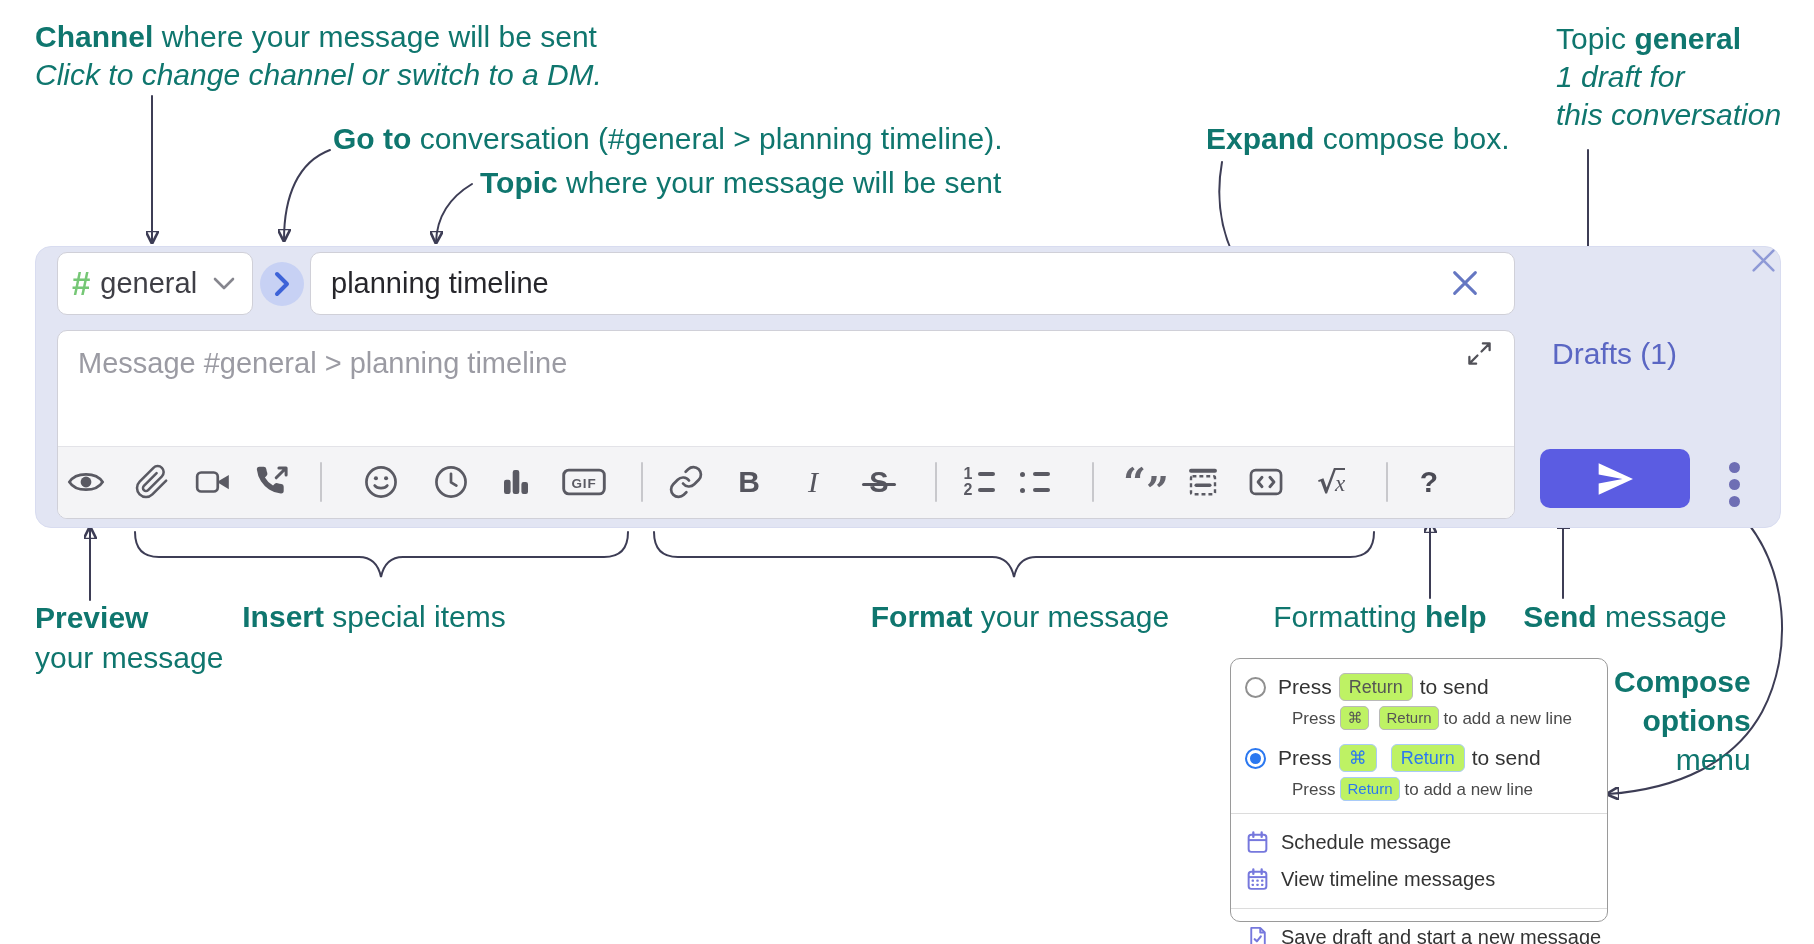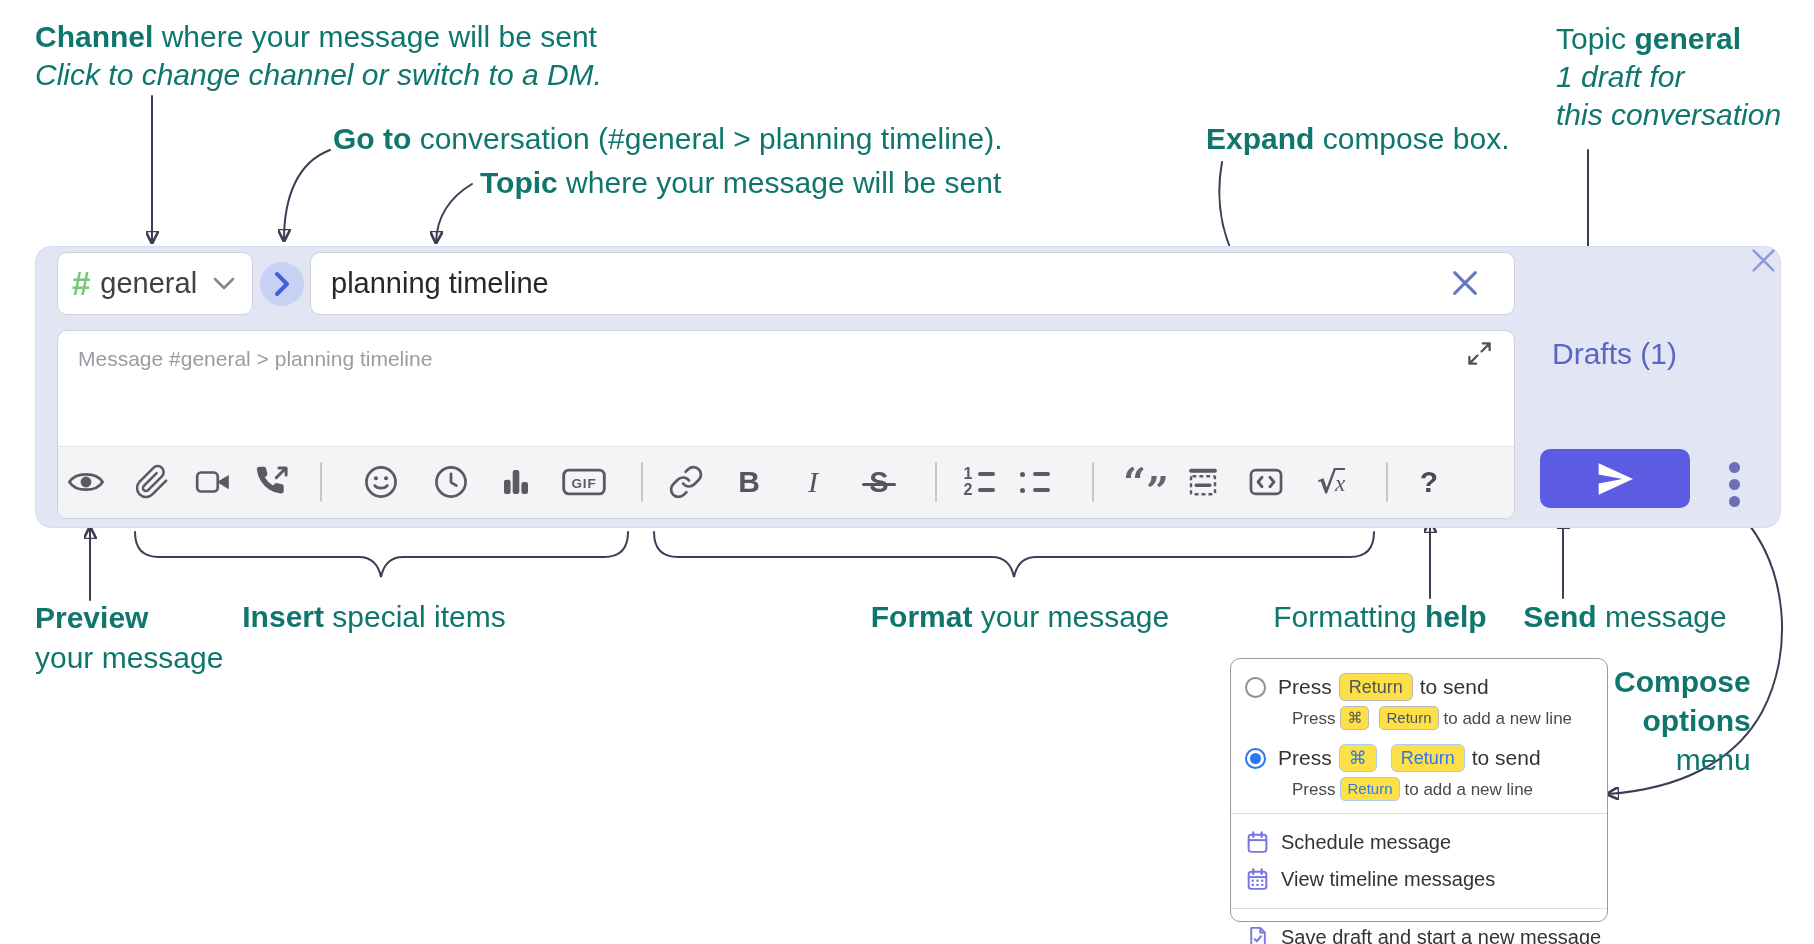--- a/index.html
+++ b/index.html
@@ -19,21 +19,21 @@
         display:flex;align-items:center;padding:0 14px;box-sizing:border-box;}
   .hash{color:#76c776;font-weight:700;font-size:33px;margin-right:10px;}
   .pill .chan{font-size:29px;color:#3f3f46;}
   .pill .chev{margin-left:16px;display:flex;}
   .goto-circle{background:#c7d1f4;border-radius:50%;display:flex;align-items:center;justify-content:center;}
   .tinput{background:#fff;border:1.5px solid #d0d0d8;border-radius:10px;box-sizing:border-box;
           font-family:"Liberation Sans",sans-serif;font-size:29px;color:#26262b;padding:0 64px 0 20px;outline:none;}
   .msgbox{background:#fff;border:1.5px solid #d0d0d8;border-radius:10px;box-sizing:border-box;}
   .msgbox textarea{position:absolute;left:0;top:0;width:100%;height:116px;border:none;outline:none;resize:none;
           background:transparent;box-sizing:border-box;padding:16px 20px;font-family:"Liberation Sans",sans-serif;
-          font-size:21px;color:#c2410c;}
+          font-size:29px;color:#c2410c;}
   .msgbox textarea::placeholder{color:#9b9ba3;}
   .tbar{position:absolute;left:0;bottom:0;width:100%;height:71px;background:#f4f4f6;
         border-top:1px solid #e3e3e8;border-radius:0 0 9px 9px;}
   .tbtn{position:absolute;top:10px;width:50px;height:50px;display:flex;align-items:center;justify-content:center;
         color:#5a5a63;}
   .tdiv{position:absolute;top:15px;width:2px;height:40px;background:#c8c8cc;border-radius:1px;}
   .tbtn svg{stroke:#5a5a63;}
   .glyph-b{font-size:30px;font-weight:700;color:#55555e;}
   .glyph-i{font-size:30px;font-style:italic;font-family:"Liberation Serif",serif;color:#55555e;}
   .glyph-s{font-size:29px;font-weight:600;color:#55555e;position:relative;}
@@ -54,21 +54,21 @@
   
   .popup{background:#fff;border:1.5px solid #9a9a9a;border-radius:10px;box-sizing:border-box;
          padding:12px 14px;font-size:21px;color:#333;}
   .opt{display:flex;align-items:center;gap:12px;height:32px;}
   .radio{width:21px;height:21px;border:2px solid #909090;border-radius:50%;box-sizing:border-box;flex:none;
          display:flex;align-items:center;justify-content:center;}
   .radio.sel{border-color:#2b78f0;}
   .radio.sel::after{content:"";width:11px;height:11px;border-radius:50%;background:#2b78f0;}
   .opt-main{font-size:21px;color:#333;white-space:nowrap;}
   .opt-sub{font-size:17px;color:#4a4a4a;margin:3px 0 0 47px;height:26px;white-space:nowrap;}
-  kbd{display:inline-block;border:1.5px solid #b9b9b9;border-radius:6px;background:#fde047;color:#555;
+  kbd{display:inline-block;border:1.5px solid #b9b9b9;border-radius:6px;background:#bef264;color:#555;
       font-family:"Liberation Sans",sans-serif;font-size:18px;line-height:26px;padding:0 9px;margin:0 7px;vertical-align:1px;text-align:right;}
   kbd.sm{font-size:15px;line-height:22px;padding:0 6px;margin:0 5px;border-radius:5px;}
   kbd.blue{color:#2b78f0;border-color:#a9cbf8;}
   .pdiv{border-top:1px solid #dcdcdc;margin:10px -14px;}
   .mi{display:flex;align-items:center;gap:11px;height:37px;font-size:20px;color:#333;white-space:nowrap;}
   .mi svg{flex:none;stroke:#7678dd;}
   .mt10{margin-top:10px;}
 </style>
 </head>
 <body>

